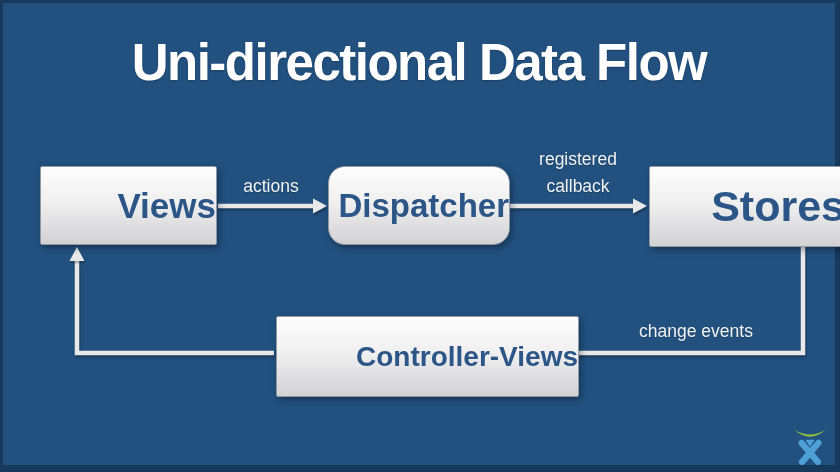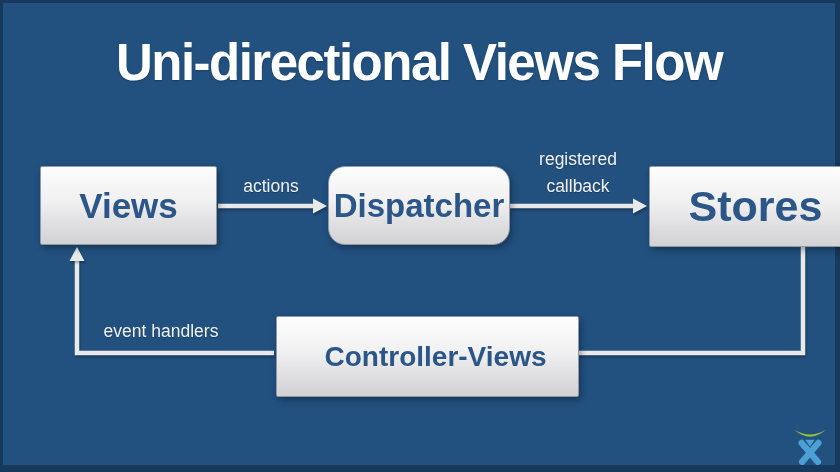--- a/index.html
+++ b/index.html
@@ -19,21 +19,21 @@
     font-size:51px;font-weight:700;letter-spacing:-1.5px;
     text-shadow:0 1px 2px rgba(0,0,0,.25);
     white-space:nowrap;
   }
   .box{
     position:absolute;
     background:linear-gradient(180deg,#fdfdfd 0%,#f0f0f1 45%,#dcdcde 80%,#d2d2d4 100%);
     border:1px solid #8f9aa6;
     border-radius:2px;
     box-shadow:2px 3px 7px rgba(0,0,0,.35), inset 0 1px 0 #ffffff;
-    display:flex;align-items:center;justify-content:center;
+    display:flex;align-items:center;justify-content:flex-end;
     color:#2b5687;font-weight:700;
   }
   .box-views{left:37px;top:163px;width:175px;height:77px;font-size:35px;}
   .box-dispatcher{left:325px;top:163px;width:180px;height:77px;font-size:33px;border-radius:17px;}
   .box-stores{left:646px;top:163px;width:179px;height:79px;font-size:43px;padding-left:16px;}
   .box-controller{left:273px;top:313px;width:285px;height:79px;font-size:28px;padding-left:16px;}
   .edge-label{
     position:absolute;color:#f2f2f2;font-size:17.5px;font-weight:400;
     text-align:center;line-height:27px;
     text-shadow:0 1px 1px rgba(0,0,0,.25);
@@ -48,21 +48,21 @@
     filter:drop-shadow(1px 2px 1px rgba(0,0,0,.3));
   }
   .arrowhead{fill:#e9e9ea;stroke:none;filter:drop-shadow(1px 2px 1px rgba(0,0,0,.3));}
   .logo{position:absolute;left:790px;top:420px;width:34px;height:42px;}
 </style>
 </head>
 <body>
 
 <div class="slide">
 
-  <div class="title">Uni-directional Views Flow</div>
+  <div class="title">Uni-directional Data Flow</div>
 
   <svg class="arrows" viewBox="0 0 840 472" aria-hidden="true">
 
     <g>
       <line class="arrow" x1="215" y1="203" x2="310" y2="203"></line>
       <polygon class="arrowhead" points="310,195.5 310,210.5 324,203"></polygon>
     </g>
 
     <g>
       <line class="arrow" x1="507" y1="203" x2="630" y2="203"></line>
@@ -88,21 +88,21 @@
   </div>
   <div class="box box-stores">
     <span>Stores</span>
   </div>
   <div class="box box-controller">
     <span>Controller-Views</span>
   </div>
 
   <div class="edge-label lbl-actions">actions</div>
   <div class="edge-label lbl-registered">registered callback</div>
-  <div class="edge-label lbl-event">event handlers</div>
+  <div class="edge-label lbl-change">change events</div>
 
   <svg class="logo" viewBox="0 0 32 40" aria-hidden="true">
     <path d="M1 6.5 Q16 15.5 31 6.5 Q16 19.5 1 6.5 Z" fill="#94c23d"></path>
     <polygon points="11.5,16 20.5,16 16,22.5" fill="#4da0d6"></polygon>
     <path d="M8 19 L23.5 37" stroke="#4da0d6" stroke-width="6" stroke-linecap="round" fill="none"></path>
     <path d="M24 19 L8.5 37" stroke="#4da0d6" stroke-width="6" stroke-linecap="round" fill="none"></path>
   </svg>
 
 </div>
 

